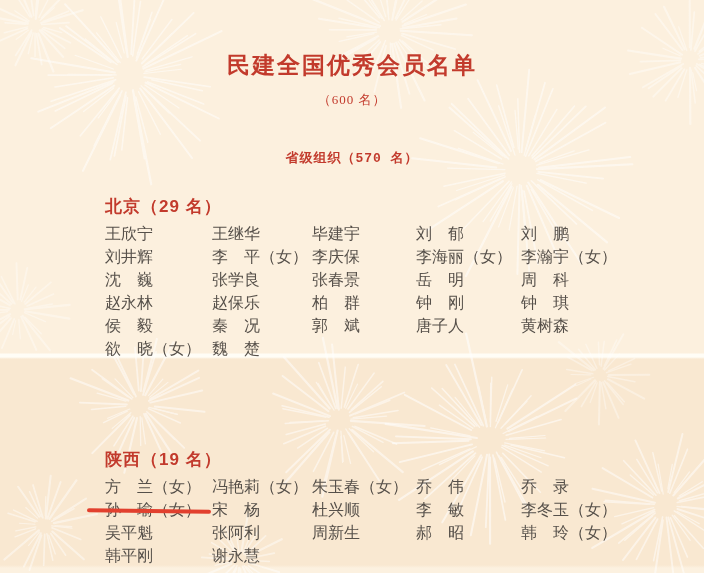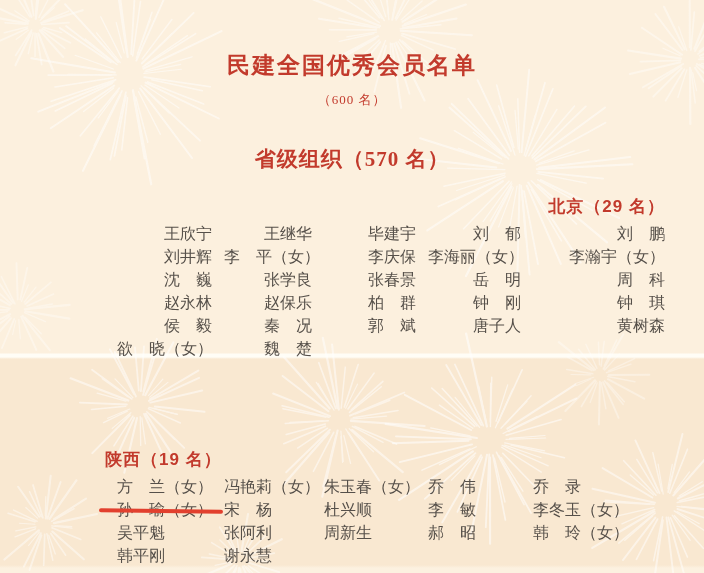--- a/index.html
+++ b/index.html
@@ -14,34 +14,34 @@
   svg.fw{position:absolute;left:0;top:0;width:704px;height:573px;pointer-events:none;}
 
   .doc-title{position:absolute;left:0;top:50px;width:704px;margin:0;
         text-align:center;font-size:23px;line-height:30px;font-weight:bold;
         letter-spacing:2px;color:var(--red);
         font-family:"Liberation Sans","DejaVu Sans",sans-serif;}
   .doc-subtitle{position:absolute;left:0;top:88px;width:704px;
         text-align:center;font-size:13px;line-height:24px;color:var(--red);
         letter-spacing:1px;}
   .section-heading{position:absolute;left:0;top:146px;width:704px;margin:0;
-        text-align:center;font-size:21px;line-height:26px;font-weight:bold;
+        text-align:center;font-size:13px;line-height:26px;font-weight:bold;
         letter-spacing:1px;color:var(--red);
-        font-family:Liberation Serif, serif;}
+        font-family:Liberation Mono, monospace;}
 
   .group{position:absolute;left:105px;width:560px;}
-  .g0{top:196px;text-align:right;}
+  .g0{top:196px;}
   .g1{top:449px;}
   .gname{margin:0;font-size:17px;line-height:22px;font-weight:bold;
         color:var(--red);letter-spacing:1px;
         font-family:"Liberation Sans","DejaVu Sans",sans-serif;}
   .grid{margin-top:4px;display:grid;
         grid-template-columns:107px 100px 104px 105px auto;
         font-size:16px;line-height:23px;color:var(--text);}
-  .cell{white-space:nowrap;position:relative;margin-left:12px;}
+  .cell{white-space:nowrap;position:relative;}
   .cell.hl::after{content:"";position:absolute;left:-18px;bottom:8px;
         width:124px;height:4px;background:var(--underline);
         border-radius:3px;transform:rotate(0.7deg);}
 </style>
 </head>
 <body>
 
 <div class="page">
   <svg class="fw" id="fw" viewBox="0 0 704 573">
       <g stroke="#ffffff" stroke-linecap="round" opacity="0.5">

